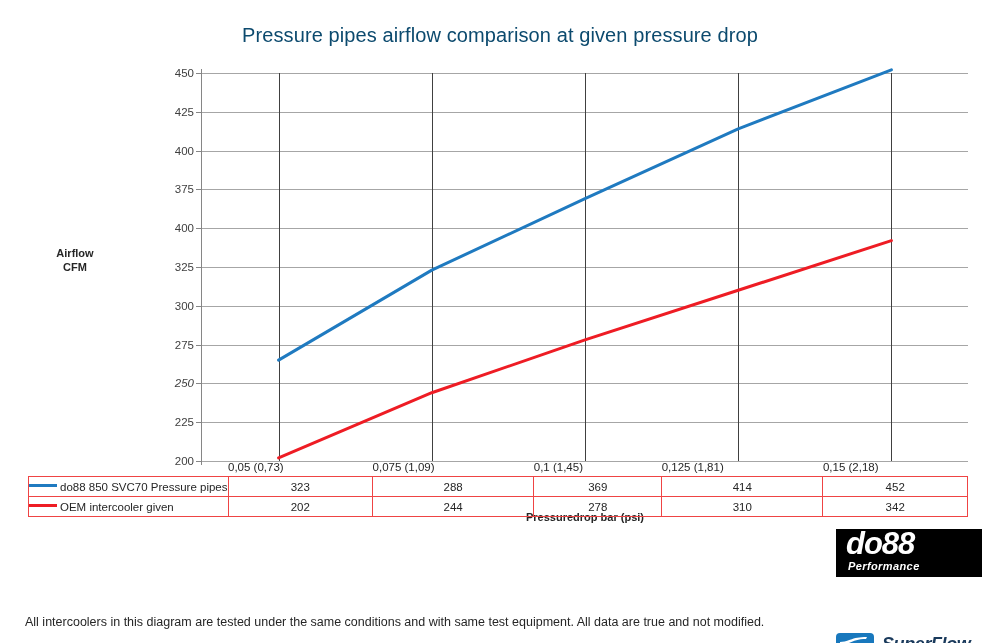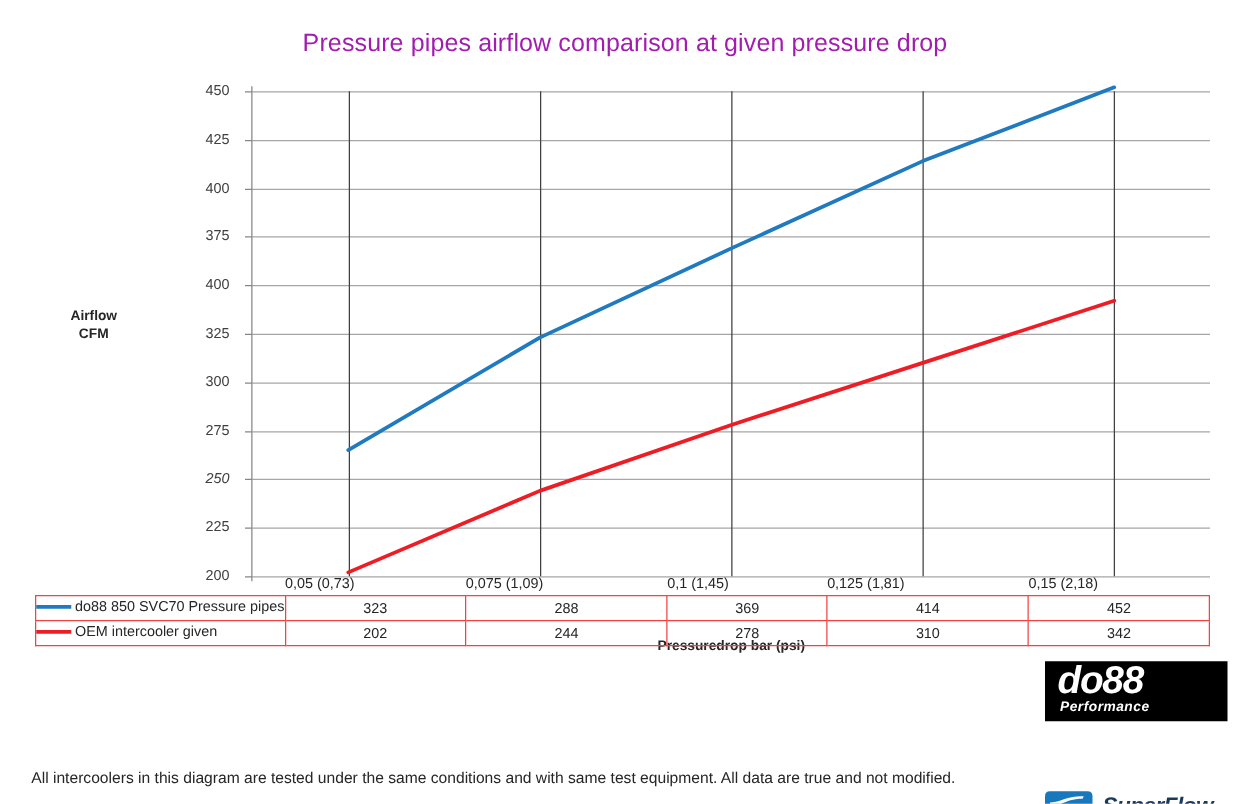--- a/index.html
+++ b/index.html
@@ -18,21 +18,21 @@
 
   
   #chart-title {
     position: absolute;
     left: 0;
     top: 24px;
     width: 1000px;
     text-align: center;
     font-size: 20px;
     font-weight: 400;
-    color: #a21caf;
+    color: #0c4a6e;
     letter-spacing: 0.1px;
   }
 
   
   #plot-area {
     position: absolute;
     left: 202px;
     top: 73px;
     width: 766px;
     height: 388px;
@@ -70,21 +70,21 @@
     height: 1px;
     background: #868686;
     left: -6px;
   }
 
   
   .ylabel {
     position: absolute;
     right: 0;
     width: 40px;
-    text-align: center;
+    text-align: right;
     font-size: 11.5px;
     color: #404040;
     transform: translateY(-50%);
   }
   #y-labels {
     position: absolute;
     left: 148px;
     top: 73px;
     width: 46px;
     height: 388px;

